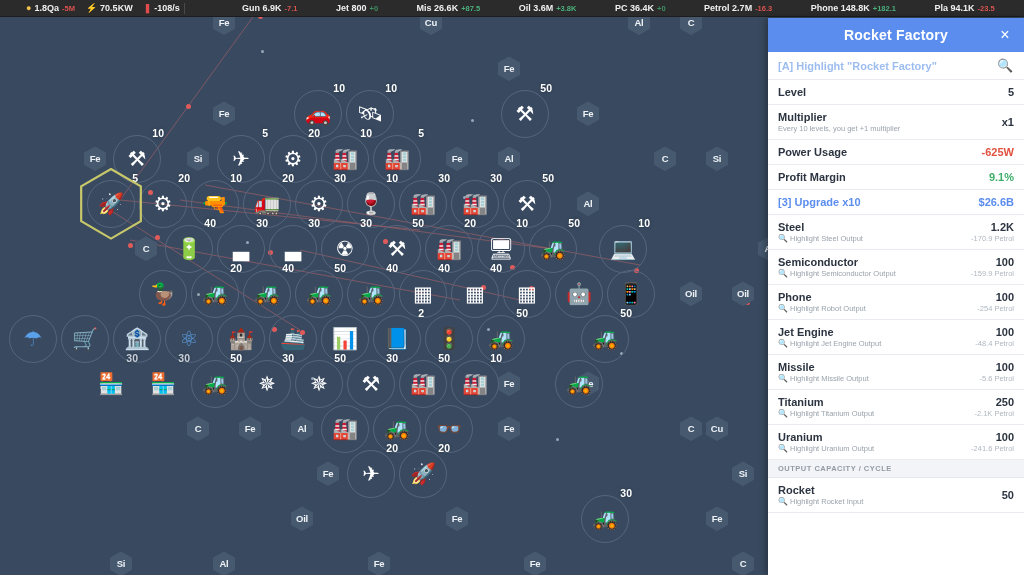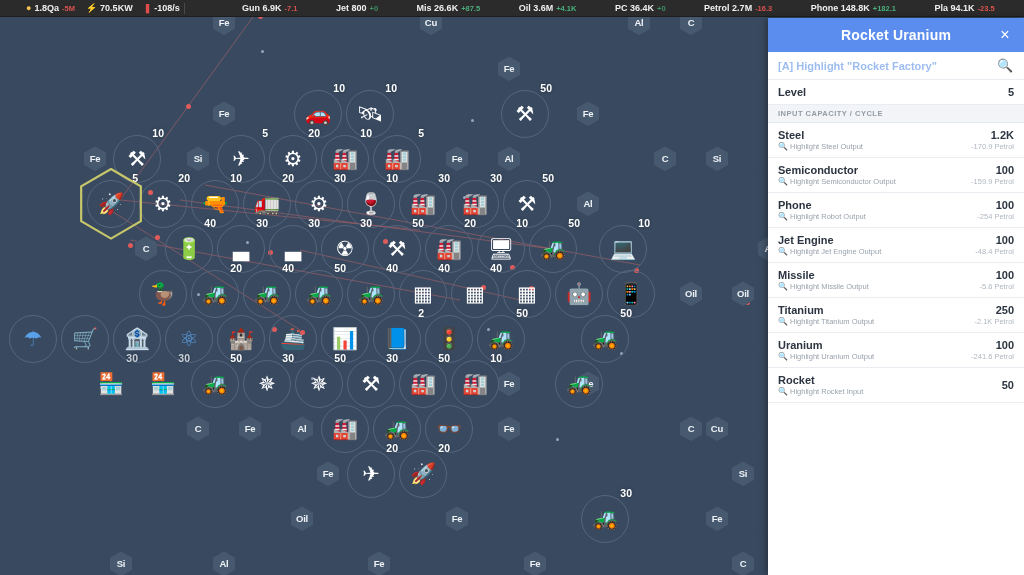--- a/index.html
+++ b/index.html
@@ -188,21 +188,21 @@
       <div class="stat">
         <span class="slabel">Jet 800</span>
         <span class="sdelta zero">+0</span>
       </div>
       <div class="stat">
         <span class="slabel">Mis 26.6K</span>
         <span class="sdelta up">+87.5</span>
       </div>
       <div class="stat">
         <span class="slabel">Oil 3.6M</span>
-        <span class="sdelta up">+4.1K</span>
+        <span class="sdelta up">+3.8K</span>
       </div>
       <div class="stat">
         <span class="slabel">PC 36.4K</span>
         <span class="sdelta zero">+0</span>
       </div>
       <div class="stat">
         <span class="slabel">Petrol 2.7M</span>
         <span class="sdelta down">-16.3</span>
       </div>
       <div class="stat">
@@ -1657,21 +1657,21 @@
         <div class="dotw" style="left: 311px; top: 360px;"></div>
         <div class="dotw" style="left: 556px; top: 421px;"></div>
         <div class="dotw" style="left: 620px; top: 335px;"></div>
         <div class="dotw" style="left: 160px; top: 278px;"></div>
         <div class="dotw" style="left: 463px; top: 179px;"></div>
       </div>
   </div>
 
   <div id="panel">
     <div id="panel-header">
-      <span id="panel-title">Rocket Uranium</span>
+      <span id="panel-title">Rocket Factory</span>
       <span id="panel-close">×</span>
     </div>
     <div id="panel-body">
 
       <div class="prow highlight">
         <div class="pl">
             <span class="pname">[A] Highlight "Rocket Factory"</span>
           </div>
         <div class="pv">
             <span class="magbig">🔍</span>
@@ -1680,25 +1680,57 @@
 
       <div class="prow">
         <div class="pl">
             <span class="pname">Level</span>
           </div>
         <div class="pv">
             <span class="pval">5</span>
           </div>
       </div>
 
-
-
-
-
-      <div class="section">INPUT CAPACITY / CYCLE</div>
+      <div class="prow tall">
+        <div class="pl">
+          <span class="pname">Multiplier</span>
+          <span class="psub">Every 10 levels, you get +1 multiplier</span>
+        </div>
+        <div class="pv">
+            <span class="pval">x1</span>
+          </div>
+      </div>
+
+      <div class="prow">
+        <div class="pl">
+            <span class="pname">Power Usage</span>
+          </div>
+        <div class="pv">
+            <span class="pval neg">-625W</span>
+          </div>
+      </div>
+
+      <div class="prow">
+        <div class="pl">
+            <span class="pname">Profit Margin</span>
+          </div>
+        <div class="pv">
+            <span class="pval pos">9.1%</span>
+          </div>
+      </div>
+
+      <div class="prow link">
+        <div class="pl">
+            <span class="pname">[3] Upgrade x10</span>
+          </div>
+        <div class="pv">
+            <span class="pval">$26.6B</span>
+          </div>
+      </div>
+
       <div id="input-list">
           <div class="prow tall">
             <div class="pl">
               <span class="pname">Steel</span>
               <span class="psub"><span class="mag">🔍</span>Highlight Steel Output</span>
             </div>
             <div class="pv">
               <span class="pval">1.2K</span>
               <span class="pvalsub">-170.9 Petrol</span>
             </div>
@@ -1758,20 +1790,21 @@
               <span class="pname">Uranium</span>
               <span class="psub"><span class="mag">🔍</span>Highlight Uranium Output</span>
             </div>
             <div class="pv">
               <span class="pval">100</span>
               <span class="pvalsub">-241.6 Petrol</span>
             </div>
           </div>
         </div>
 
+      <div class="section">OUTPUT CAPACITY / CYCLE</div>
       <div id="output-list">
           <div class="prow tall">
             <div class="pl">
               <span class="pname">Rocket</span>
               <span class="psub"><span class="mag">🔍</span>Highlight Rocket Input</span>
             </div>
             <div class="pv">
               <span class="pval">50</span>
             </div>
           </div>

